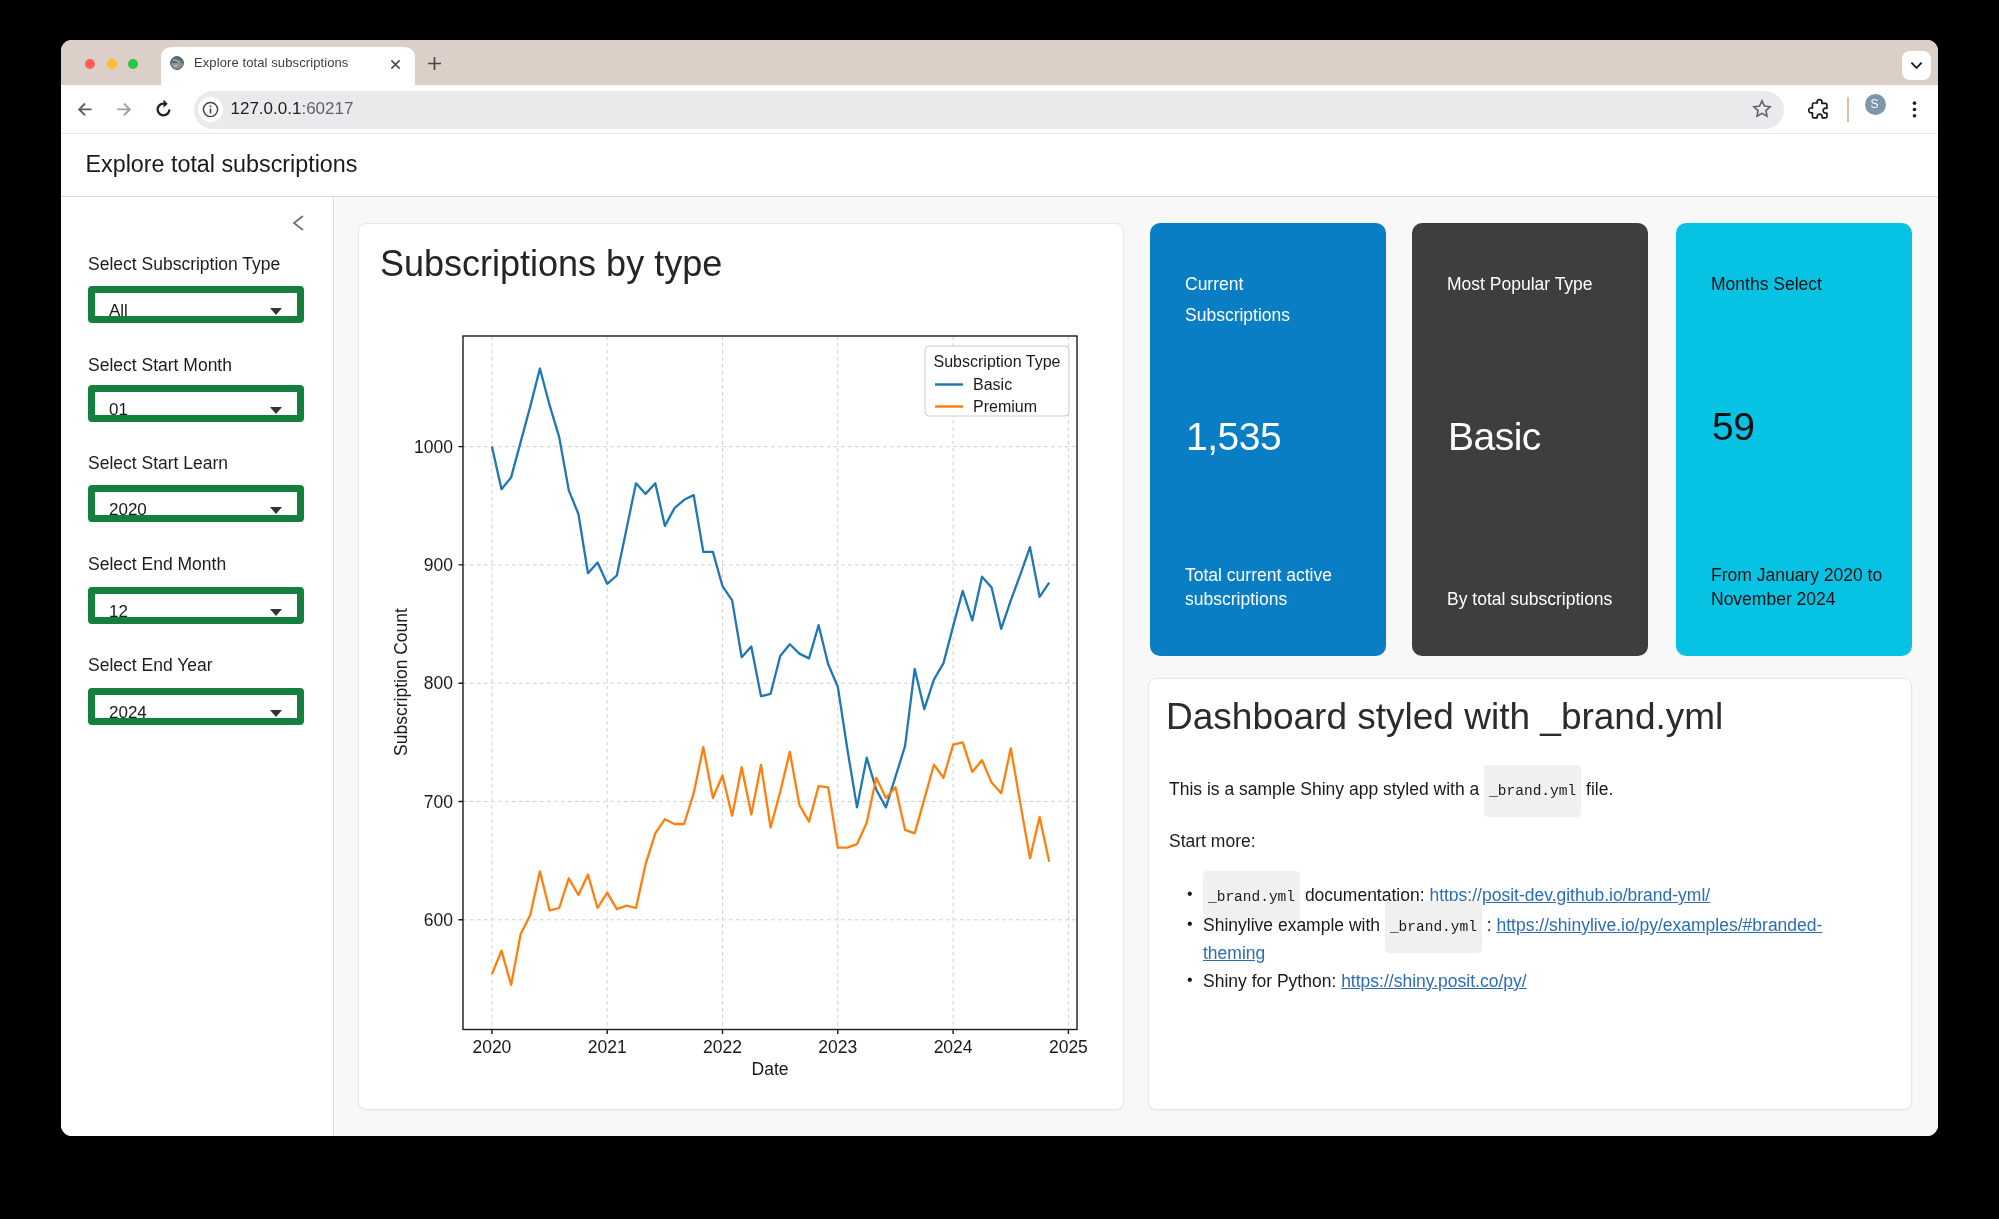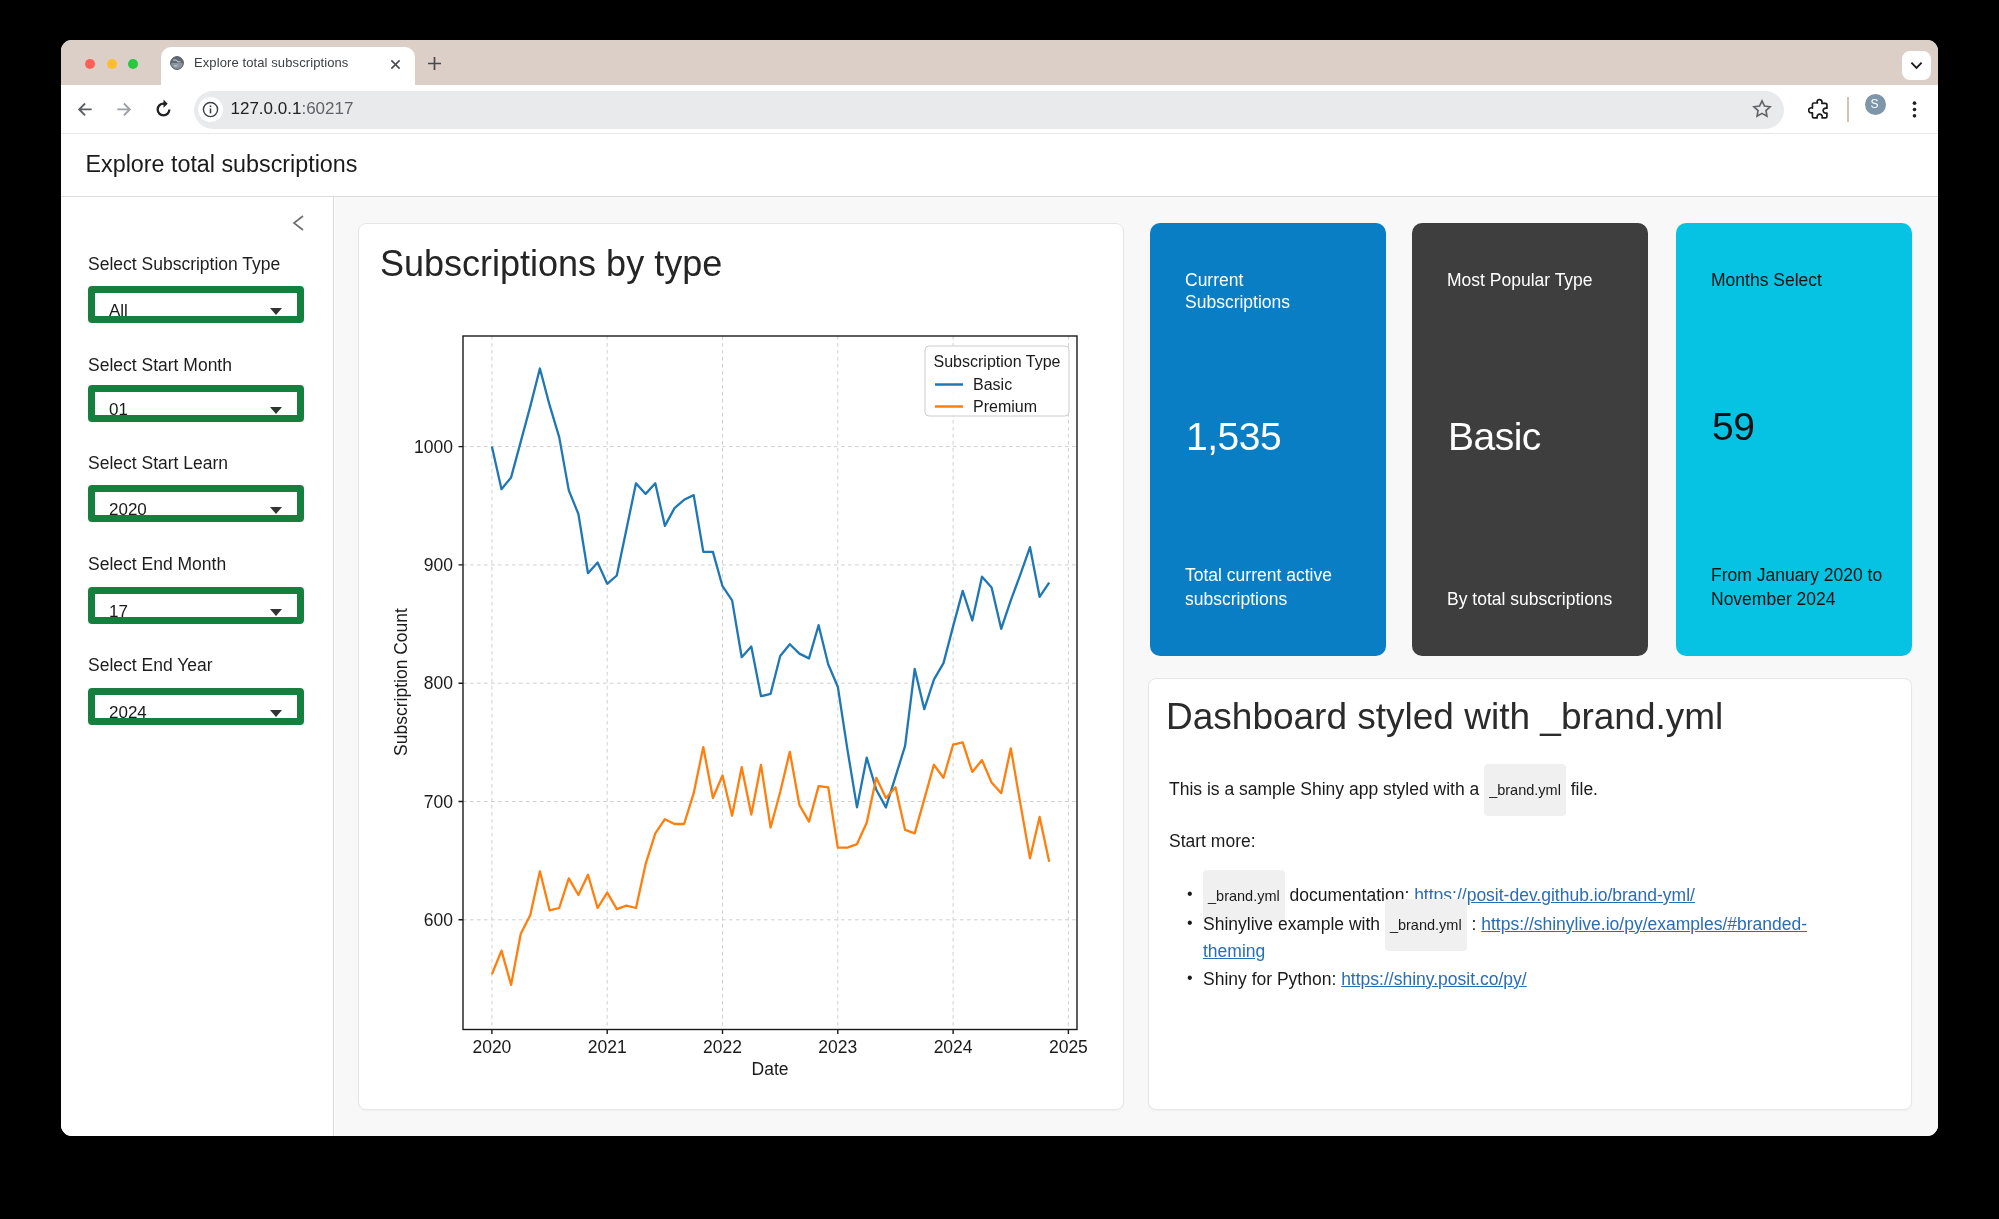--- a/index.html
+++ b/index.html
@@ -20,25 +20,25 @@
   #appheader { position:absolute; left:0; top:94px; width:1877px; height:63px; background:#fff; border-bottom:1px solid #dcdcdc; }
   #apptitle { position:absolute; left:24.5px; top:17px; font-size:23.3px; color:#1a1a1a; }
   #sidebar { position:absolute; left:0; top:157px; width:273px; height:939px; background:#fff; border-right:1px solid #d9d9d9; }
   #main { position:absolute; left:274px; top:157px; width:1603px; height:939px; background:#f8f8f8; }
   .slabel { position:absolute; left:27px; font-size:17.5px; color:#1d1d1d; }
   .sel { position:absolute; left:27px; width:216px; height:37px; border:7px solid #15803d; border-radius:4px; background:#fff; }
   .sel span { position:absolute; left:14px; top:8px; font-size:17px; color:#1a1a1a; }
   .caret { position:absolute; right:15px; top:15px; width:0; height:0; border-left:6.5px solid transparent; border-right:6.5px solid transparent; border-top:7.5px solid #333; }
   .card { position:absolute; background:#fff; border:1px solid #e6e6e6; border-radius:8px; box-shadow:0 1px 2px rgba(0,0,0,0.04); }
   .vbox { position:absolute; top:26px; width:236px; height:433px; border-radius:10px; }
-  .vbox .t { position:absolute; left:35px; top:46px; font-size:17.5px; line-height:22px; }
+  .vbox .t { position:absolute; left:35px; top:46px; font-size:17.5px; line-height:31px; }
   .vbox .n { position:absolute; left:36px; top:192px; font-size:39px; letter-spacing:-0.5px; }
   .vbox .s { position:absolute; left:35px; bottom:45px; font-size:17.5px; line-height:23.5px; }
   a.lnk { color:#2a6db5; text-decoration:underline; }
-  .chip { font-family:Liberation Sans, sans-serif; font-size:14.5px; background:#f0f0f0; border-radius:4px; padding:18px 5px; color:#1a1a1a; }
+  .chip { font-family:Liberation Mono, monospace; font-size:14.5px; background:#f0f0f0; border-radius:4px; padding:18px 5px; color:#1a1a1a; }
 </style>
 </head>
 <body>
 <div id="win">
 
   <div id="tabbar">
     <div class="light" style="left:24px; top:18.5px; background:#ff5f57;"></div>
     <div class="light" style="left:45.5px; top:18.5px; background:#febc2e;"></div>
     <div class="light" style="left:67px; top:18.5px; background:#28c840;"></div>
     <div id="tab">
@@ -117,21 +117,21 @@
         <span>01</span>
         <div class="caret"></div>
       </div>
     <div class="slabel" style="top:256px;">Select Start Learn</div>
     <div class="sel" style="top:288px;">
         <span>2020</span>
         <div class="caret"></div>
       </div>
     <div class="slabel" style="top:357px;">Select End Month</div>
     <div class="sel" style="top:390px;">
-        <span>17</span>
+        <span>12</span>
         <div class="caret"></div>
       </div>
     <div class="slabel" style="top:458px;">Select End Year</div>
     <div class="sel" style="top:491px;">
         <span>2024</span>
         <div class="caret"></div>
       </div>
   </div>
 
   <div id="main">

